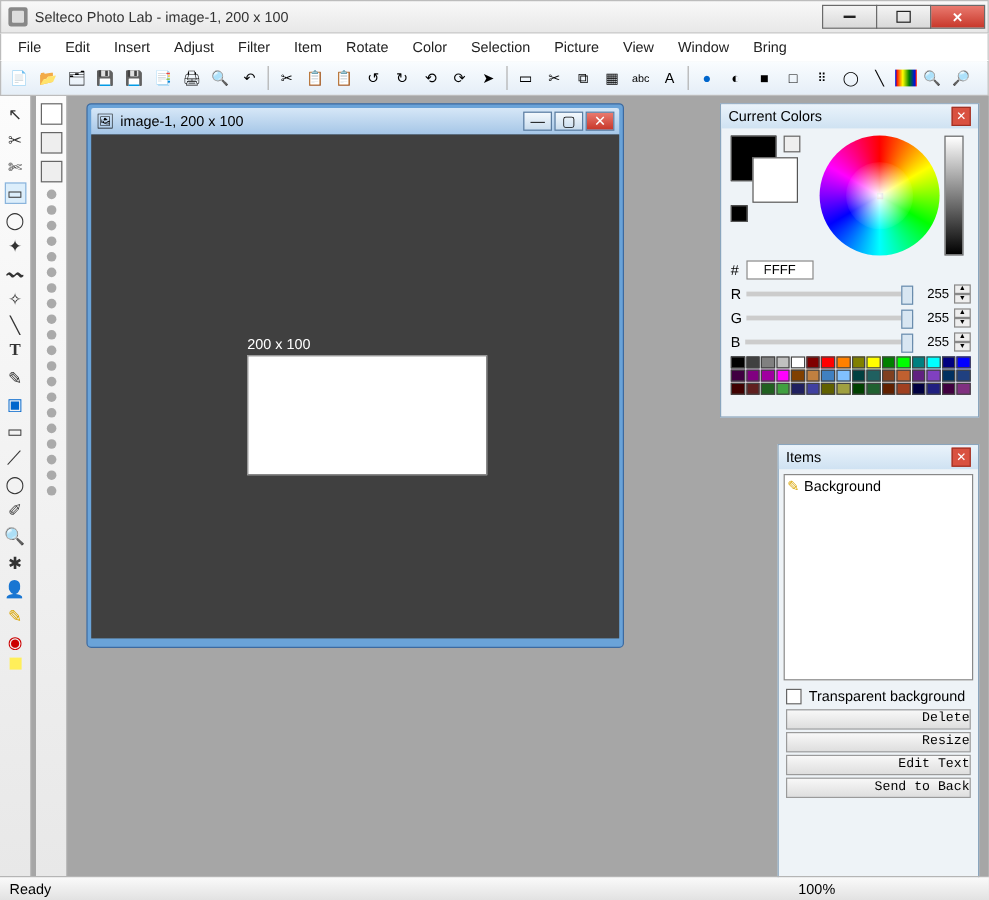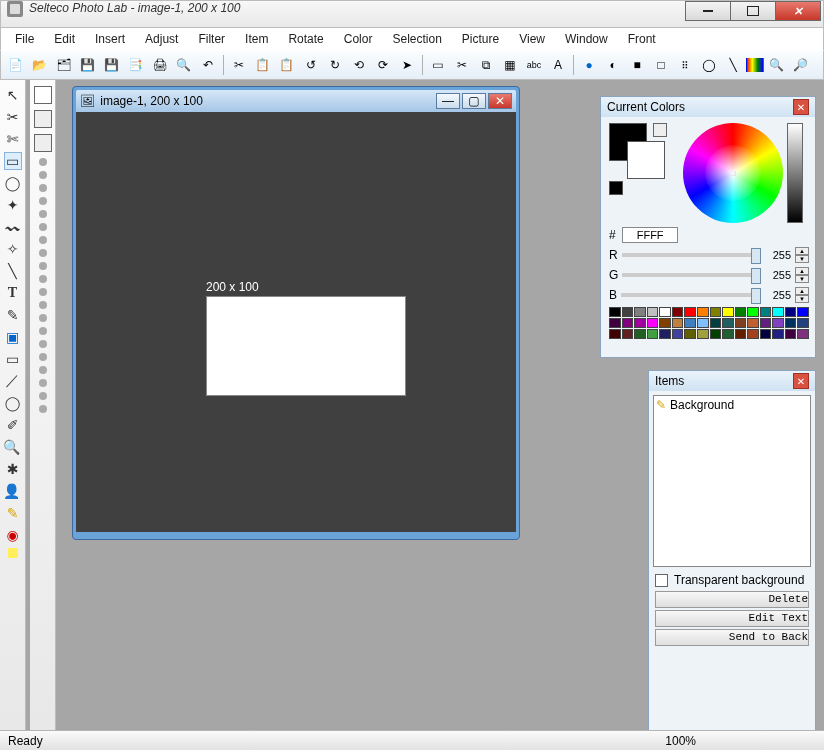--- a/index.html
+++ b/index.html
@@ -1,19 +1,19 @@
 <!DOCTYPE html>
 <html><head>
 <meta charset="utf-8">
 <style>
 * { margin:0; padding:0; box-sizing:border-box; font-family:"Segoe UI",Tahoma,sans-serif; font-size:12px; }
 body { width:824px; height:750px; background:#f0f0f0; overflow:hidden; }
 
 
-.titlebar { height:28px; background:linear-gradient(#f8f8f8,#e8e8e8); display:flex; align-items:flex-start; padding:0 0 0 6px; gap:6px; border:1px solid #bcbcbc;font-style:italic; }
+.titlebar { height:28px; background:linear-gradient(#f8f8f8,#e8e8e8); display:flex; align-items:center; padding:0 0 0 6px; gap:6px; border:1px solid #bcbcbc; }
 .titlebar .app-icon { width:16px; height:16px; background:#888; border-radius:2px; position:relative; }
 .titlebar .app-icon::after{content:"";position:absolute;inset:3px;background:#ddd;border-radius:1px;}
 .titlebar .title { flex:0 0 auto; color:#333; }
 .titlebar .spacer { flex:1; }
 .winbtn { width:46px; height:20px; border:1px solid #6a6a6a; display:flex; align-items:center; justify-content:center; margin-left:-1px; background:linear-gradient(#f4f4f4,#d9d9d9); }
 .winbtn.min::after{content:"";width:10px;border-bottom:2px solid #222;display:block;}
 .winbtn.max::after{content:"";width:10px;height:8px;border:1.5px solid #222;display:block;}
 .winbtn.close{ background:linear-gradient(#e97a6f,#c8372a); color:#fff; font-weight:bold; }
 .winbtn.close::after{content:"✕"; color:#fff; font-size:11px;}
 .wincluster{display:flex; margin-right:2px;}
@@ -45,21 +45,21 @@
 .docwin .doc-titlebar .mini{display:flex;gap:2px;margin-left:auto;}
 .docwin .doc-titlebar .mini div{width:24px;height:16px;border:1px solid #5a7ca0;display:flex;align-items:center;justify-content:center;background:linear-gradient(#f4f9fd,#c9dced);}
 .docwin .doc-titlebar .mini .xclose{background:linear-gradient(#e97a6f,#c8372a);color:#fff;}
 .canvas-label{position:absolute;left:130px;top:168px;color:#fff;font-size:12px;}
 .canvas{position:absolute;left:130px;top:184px;width:200px;height:100px;background:#fff;border:1px solid #888;}
 
 
 .panel { position:absolute; background:#eef3f7; border:1px solid #8aa5bd; }
 .panel .ph { height:20px; background:linear-gradient(#eaf3fb,#cfe2f2); display:flex; align-items:center; padding:0 6px; font-family:Tahoma; }
 .panel .ph .pclose{margin-left:auto;width:16px;height:16px;background:#d95140;color:#fff;display:flex;align-items:center;justify-content:center;font-size:10px;border:1px solid #a03124;}
-.colors-panel { right:8px; top:16px; width:216px; height:262px; }
+.colors-panel { right:8px; top:6px; width:216px; height:262px; }
 .colors-body { padding:6px 8px; display:grid; grid-template-columns:70px 1fr 22px; gap:4px 4px;}
 .fgbg{position:relative;height:74px;}
 .fgbg .fg{position:absolute;left:0;top:0;width:38px;height:38px;background:#000;border:1px solid #555;}
 .fgbg .bg{position:absolute;left:18px;top:18px;width:38px;height:38px;background:#fff;border:1px solid #555;}
 .fgbg .sw1{position:absolute;left:44px;top:0;width:14px;height:14px;border:1px solid #666; background:#eee;}
 .fgbg .fgtiny{position:absolute;left:0;top:58px;width:14px;height:14px;background:#000;border:1px solid #555;}
 .colorwheel{width:100px;height:100px;border-radius:50%;background:conic-gradient(red,yellow,lime,cyan,blue,magenta,red);position:relative;justify-self:center;}
 .colorwheel::after{content:"";position:absolute;inset:22px;border-radius:50%;background:radial-gradient(#fff 0%,transparent 75%);}
 .colorwheel .marker{position:absolute;left:48px;top:48px;width:5px;height:5px;background:#000;}
 .valcol{width:16px;height:100px;background:linear-gradient(#fff,#000);border:1px solid #666;align-self:start;}
@@ -106,21 +106,21 @@
   <span>Insert</span>
   <span>Adjust</span>
   <span>Filter</span>
   <span>Item</span>
   <span>Rotate</span>
   <span>Color</span>
   <span>Selection</span>
   <span>Picture</span>
   <span>View</span>
   <span>Window</span>
-  <span>Front</span>
+  <span>Bring</span>
 </div>
 
 <div class="toolbar">
   <div class="tbtn">📄</div>
   <div class="tbtn">📂</div>
   <div class="tbtn">🗂</div>
   <div class="tbtn">💾</div>
   <div class="tbtn">💾</div>
   <div class="tbtn">📑</div>
   <div class="tbtn">🖨</div>
@@ -338,20 +338,21 @@
       <div class="row">
         <span class="pencil">✎</span>
         <span>Background</span>
       </div>
     </div>
     <div class="items-ck">
       <div class="cb"></div>
       <span style="white-space:nowrap;overflow:hidden">Transparent background</span>
     </div>
     <div class="items-btn">Delete</div>
+    <div class="items-btn">Resize</div>
     <div class="items-btn">Edit Text</div>
     <div class="items-btn">Send to Back</div>
   </div>
 
 </div>
 
 <div class="status">
   <span>Ready</span>
   <span class="zoom">100%</span>
 </div>

